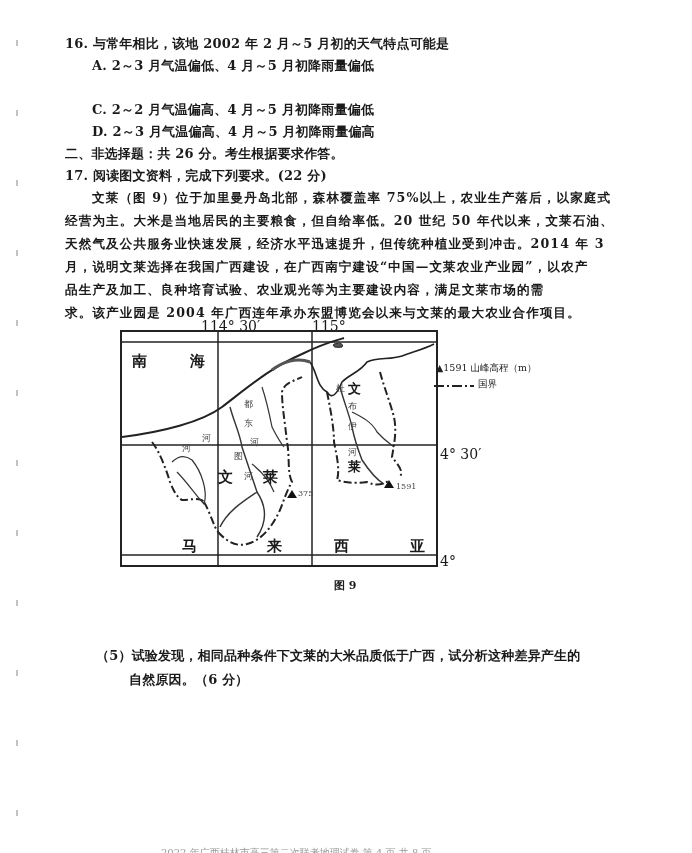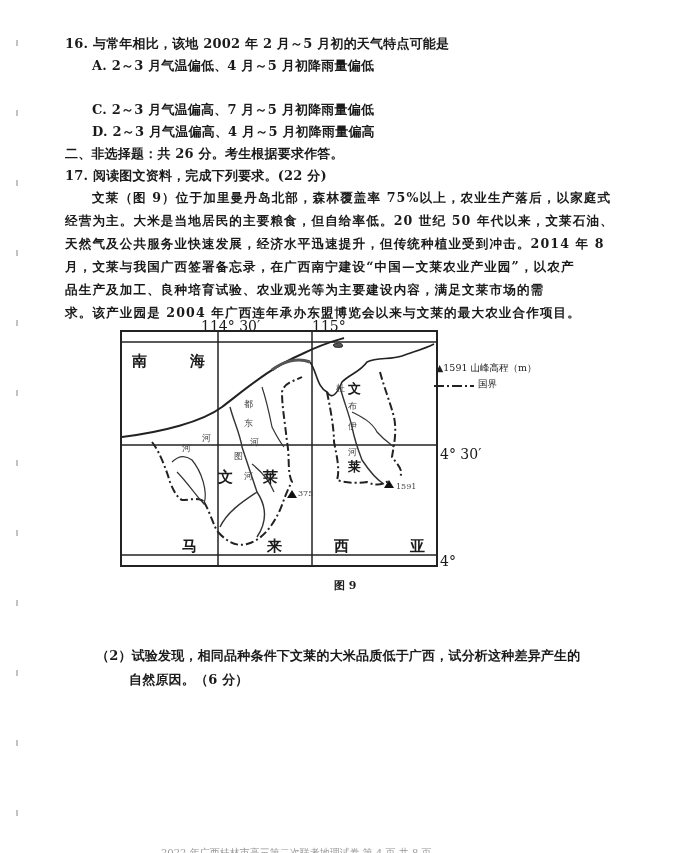--- a/index.html
+++ b/index.html
@@ -34,30 +34,30 @@
     .footer { position: absolute; left: 145px; top: 846px; font-size: 10px; color: #999; white-space: nowrap; }
   </style>
 </head>
 <body>
 
 <div class="page">
   <div class="edge-marks"></div>
 
   <div class="line" style="left:49px; top:36px;">16. 与常年相比，该地 2002 年 2 月～5 月初的天气特点可能是</div>
   <div class="line" style="left:76px; top:58px;">A. 2～3 月气温偏低、4 月～5 月初降雨量偏低</div>
-  <div class="line" style="left:76px; top:102px;">C. 2～3 月气温偏高、7 月～5 月初降雨量偏低</div>
+  <div class="line" style="left:76px; top:102px;">C. 2～2 月气温偏高、4 月～5 月初降雨量偏低</div>
   <div class="line" style="left:76px; top:124px;">D. 2～3 月气温偏高、4 月～5 月初降雨量偏高</div>
 
   <div class="line" style="left:49px; top:146px;">二、非选择题：共 26 分。考生根据要求作答。</div>
 
   <div class="line" style="left:49px; top:168px;">17. 阅读图文资料，完成下列要求。(22 分)</div>
   <div class="line body-text" style="left:76px; top:190px;">文莱（图 9）位于加里曼丹岛北部，森林覆盖率 75%以上，农业生产落后，以家庭式</div>
   <div class="line body-text" style="left:49px; top:213px;">经营为主。大米是当地居民的主要粮食，但自给率低。20 世纪 50 年代以来，文莱石油、</div>
-  <div class="line body-text" style="left:49px; top:236px;">天然气及公共服务业快速发展，经济水平迅速提升，但传统种植业受到冲击。2014 年 8</div>
-  <div class="line body-text" style="left:49px; top:259px;">月，文莱与我国广西签署备忘录，在广西南宁建设“中国—文莱农业产业园”，以农产</div>
+  <div class="line body-text" style="left:49px; top:236px;">天然气及公共服务业快速发展，经济水平迅速提升，但传统种植业受到冲击。2014 年 3</div>
+  <div class="line body-text" style="left:49px; top:259px;">月，说明文莱选择在我国广西建设，在广西南宁建设“中国—文莱农业产业园”，以农产</div>
   <div class="line body-text" style="left:49px; top:282px;font-family:Liberation Serif, serif;">品生产及加工、良种培育试验、农业观光等为主要建设内容，满足文莱市场的需</div>
   <div class="line body-text" style="left:49px; top:305px;">求。该产业园是 2004 年广西连年承办东盟博览会以来与文莱的最大农业合作项目。</div>
 
   <div class="lbl" style="left:185px; top:318px;">114° 30′</div>
   <div class="lbl" style="left:296px; top:318px;">115°</div>
   <div class="lbl" style="left:424px; top:446px;">4° 30′</div>
   <div class="lbl" style="left:424px; top:553px;">4°</div>
 
   <div class="map-box">
     <svg class="map-svg" width="314" height="233" viewBox="0 0 314 233">
@@ -124,17 +124,17 @@
   </div>
 
   <div class="legend" style="left:420px; top:362px;">▲1591 山峰高程（m）</div>
   <svg style="position:absolute; left:418px; top:382px;" width="40" height="8">
     <line x1="0" y1="4" x2="40" y2="4" stroke="#222" stroke-width="2" stroke-dasharray="10,3,2,3"></line>
   </svg>
   <div class="legend" style="left:462px; top:378px;">国界</div>
 
   <div class="fig-caption">图 9</div>
 
-  <div class="line" style="left:80px; top:648px;">（2）试验发现，相同品种条件下文莱的大米品质低于广西，试分析这种差异产生的</div>
+  <div class="line" style="left:80px; top:648px;">（5）试验发现，相同品种条件下文莱的大米品质低于广西，试分析这种差异产生的</div>
   <div class="line" style="left:113px; top:672px;">自然原因。（6 分）</div>
 
   <div class="footer">2022 年广西桂林市高三第二次联考地理试卷 第 4 页 共 8 页</div>
 </div>
 
 </body></html>

